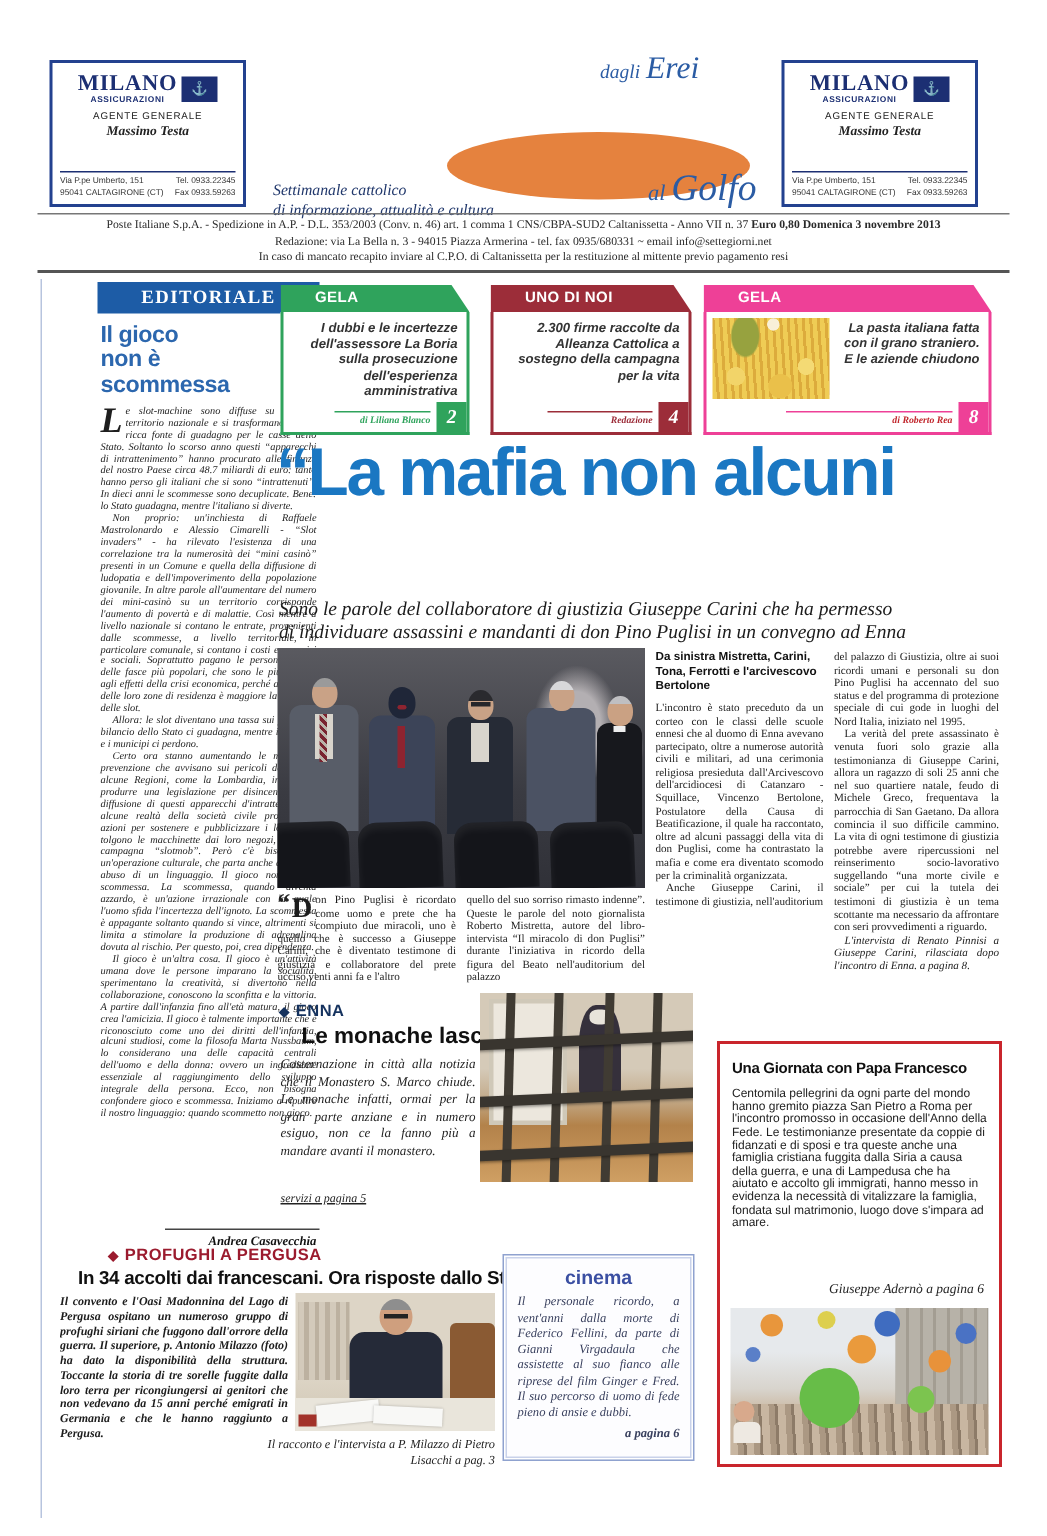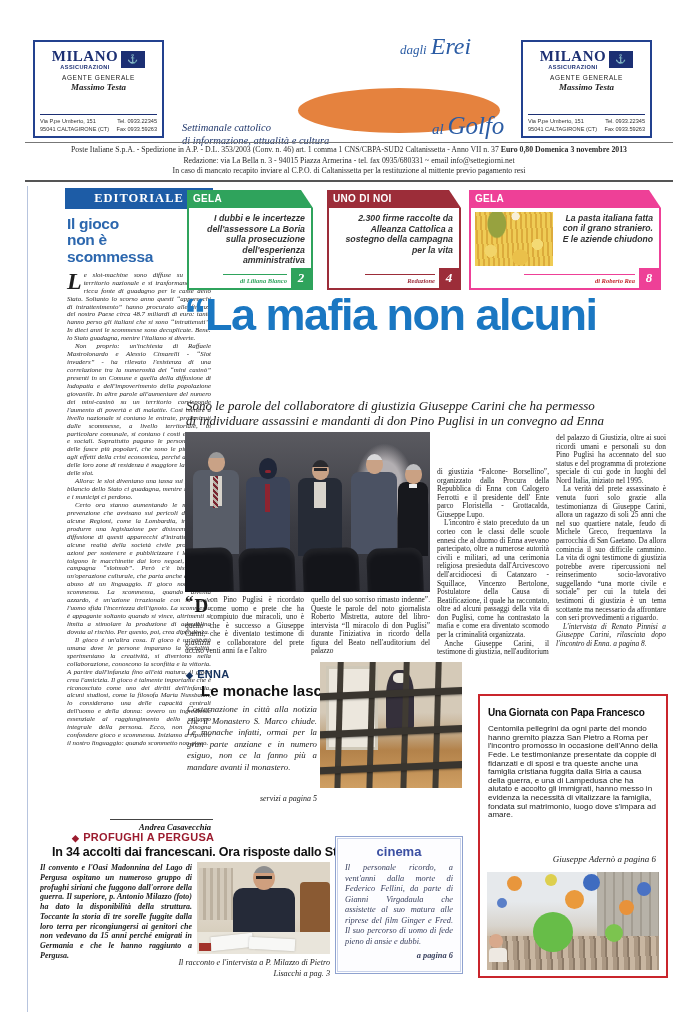--- a/index.html
+++ b/index.html
@@ -21,42 +21,42 @@
 .ad-agent { font:italic bold 9px "Liberation Serif", serif; color:#222; margin-top:1px; }
 .ad-contact { margin-top:auto; width:100%; display:flex; justify-content:space-between; font:5.6px/1.3 "Liberation Sans", sans-serif; color:#333; border-top:1px solid #1c2f73; padding-top:3px; text-align:left; }
 .ad-contact .r { text-align:right; }
 
 
 .mast { position:absolute; left:178px; top:36px; width:338px; height:106px; color:#2b5ca4; }
 .mast-ellipse { position:absolute; left:120px; top:52px; width:202px; height:45px; background:#e5823e; border-radius:50%; }
 .mast-word { position:absolute; left:0; top:2px; font:bold 54px/1 "Liberation Serif", serif; letter-spacing:-1px; }
 .mast-word .giorni { position:relative; top:15px; left:-4px; }
 .mast-kicker { position:absolute; left:222px; top:-3px; font-style:italic; }
-.mast-kicker .sm { font-size:13px; } .mast-kicker .lg { font-size:24px; }
+.mast-kicker .sm { font-size:13px; } .mast-kicker .lg { font-size:21px; }
 .mast-golfo { position:absolute; left:254px; top:76px; font-style:italic; }
 .mast-golfo .sm { font-size:15px; } .mast-golfo .lg { font-size:25px; }
 .mast-tagline { position:absolute; left:4px; top:86px; font:italic 10.5px/1.2 "Liberation Serif", serif; color:#20376b; }
 
 
 .pubinfo { position:absolute; left:25px; top:142px; width:648px; border-top:1px solid #777; border-bottom:2.5px solid #555; padding:2px 0 3px; text-align:center; color:#2a2a2a; }
 .pi-line { font:7.8px/1.35 "Liberation Serif", serif; }
 
 
 .editorial { position:absolute; left:33px; top:188px; width:148px;margin-left:32px; }
 .ed-band { background:#1d5ca6; color:#fff; text-align:center; font:bold 12.5px/21px "Liberation Serif", serif; letter-spacing:1px; height:21px; }
 .ed-title { color:#2c67ae; font:bold 15.5px/1.05 "Liberation Sans", sans-serif; margin:7px 0 6px 2px; letter-spacing:-.3px; width:110px; }
 .ed-body { height:542px; overflow:hidden; font:italic 6.9px/1.15 "Liberation Serif", serif; color:#1e1e1e; text-align:justify; padding:0 2px; }
 .ed-body p + p { text-indent:8px; }
 .dropcap { float:left; font:italic bold 24px/0.82 "Liberation Serif", serif; padding:1px 2px 0 0; }
 .ed-sig { margin:6px 0 0 45px; padding:2px 2px 0 0; text-align:right; font:italic bold 8.5px "Liberation Serif", serif; border-top:1px solid #444; color:#111; }
 
 
 .teaser { position:absolute; top:190px; height:100px; }
 .t1 { left:187px; width:126px; } .t2 { left:327px; width:134px; } .t3 { left:469px; width:192px; }
-.t-band { height:18px; color:#fff; font:bold 10px/18px "Liberation Sans", sans-serif; padding-left:6px; letter-spacing:.3px; clip-path:polygon(0 0, calc(100% - 12px) 0, 100% 100%, 0 100%); }
+.t-band { height:18px; color:#fff; font:bold 10px/18px "Liberation Sans", sans-serif; padding-left:23px; letter-spacing:.3px; clip-path:polygon(0 0, calc(100% - 12px) 0, 100% 100%, 0 100%); }
 .t-body { position:relative; height:82px; border:2px solid; border-top:none; padding:5px 6px 2px; background:#fff; }
 .t-text { font:italic bold 8.8px/1.2 "Liberation Sans", sans-serif; color:#333; text-align:right; }
 .t-byline { position:absolute; right:24px; bottom:4px; left:28%; border-top:1px solid; padding-top:2px; text-align:right; font:italic bold 6.5px "Liberation Serif", serif; }
 .t-page { position:absolute; right:0; bottom:0; width:20px; height:20px; color:#fff; font:italic bold 13px/20px "Liberation Serif", serif; text-align:center; }
 .t1 .t-band,.t1 .t-page { background:#2fa35c; } .t1 .t-body { border-color:#2fa35c; } .t1 .t-byline { color:#2fa35c; border-color:#2fa35c; }
 .t2 .t-band,.t2 .t-page { background:#9c2d39; } .t2 .t-body { border-color:#9c2d39; } .t2 .t-byline { color:#9c2d39; border-color:#9c2d39; }
 .t3 .t-band,.t3 .t-page { background:#ee4097; } .t3 .t-body { border-color:#ee4097; } .t3 .t-byline { color:#c1272d; border-color:#ee4097; }
 .t3 .t-text { margin-left:80px; font-size:8.6px; }
 .pasta-photo { position:absolute; left:4px; top:4px; width:78px; height:54px; background:
  radial-gradient(circle 10px at 20% 72%, #f2d469 60%, rgba(0,0,0,0) 63%),
@@ -114,21 +114,21 @@
 .pm-chairs { position:absolute; bottom:0; left:0; right:0; height:52px; }
 .pm-chairs .chair { position:absolute; bottom:0; width:56px; height:44px; background:#14151a; border-radius:12px 12px 0 0; box-shadow:inset 0 4px 6px rgba(255,255,255,.07); transform:rotate(-2deg); }
 .pm-chairs .ch1 { left:-8px; } .pm-chairs .ch2 { left:54px; } .pm-chairs .ch3 { left:118px; } .pm-chairs .ch4 { left:182px; }
 
 
 .kicker { position:absolute; font:bold 11px "Liberation Sans", sans-serif; letter-spacing:.3px; }
 .kicker .diamond { font-size:9px; margin-right:4px; }
 .enna-kicker { left:186px; top:668px; color:#15325e; }
 .enna-title { position:absolute; left:201px; top:682px; font:bold 15px "Liberation Sans", sans-serif; color:#101010; }
 .enna-body { position:absolute; left:187px; top:704px; width:130px; height:86px; font:italic 8.8px/1.32 "Liberation Serif", serif; text-align:justify; color:#222; overflow:hidden; }
-.enna-footer { position:absolute; left:187px; top:794px; width:130px; text-align:right; font:italic 8px "Liberation Serif", serif; color:#222; }
+.enna-footer { position:absolute; left:187px; top:794px; width:130px; font:italic 8px "Liberation Serif", serif; color:#222;text-decoration:underline; }
 .photo-enna { position:absolute; left:320px; top:662px; width:142px; height:126px; overflow:hidden; background:linear-gradient(180deg,#d5cab8 0 40%,#c4ad8e 55%,#b3824a 70%,#cf9f63 100%); }
 .pe-door { position:absolute; left:6px; top:4px; width:52px; height:84px; background:#ece7dd; border:3px solid #cfc8b8; }
 .pe-nun { position:absolute; left:66px; top:8px; width:28px; height:64px; background:#35303b; border-radius:40% 40% 8px 8px; }
 .pe-nun:before { content:""; position:absolute; left:7px; top:3px; width:14px; height:10px; background:#e8e4da; border-radius:40%; }
 .pe-hbar { position:absolute; left:-6px; width:112%; height:7px; background:#39352f; box-shadow:0 1px 2px rgba(0,0,0,.4); transform:rotate(-2.5deg); }
 .pe-vbar { position:absolute; top:-6px; height:114%; width:6px; background:#403b33; transform:rotate(1.5deg); }
 
 
 .famiglia-band { position:absolute; left:486px; top:672px; width:156px; height:22px; background:#c9252c; color:#fff; font:bold 14px/22px "Liberation Sans", sans-serif; padding-left:9px; clip-path:polygon(0 0, calc(100% - 16px) 0, 100% 100%, 0 100%); z-index:2; }
 .famiglia-box { position:absolute; left:478px; top:694px; width:190px; height:284px; border:2px solid #c9252c; background:#fff; padding:11px 8px 0; }
@@ -306,29 +306,29 @@
         <div class="torso"></div>
         <div class="collar"></div>
       </div>
     <div class="pm-chairs">
       <div class="chair ch1"></div>
       <div class="chair ch2"></div>
       <div class="chair ch3"></div>
       <div class="chair ch4"></div>
     </div>
   </figure>
+  <div class="photo-caption">Da sinistra Mistretta, Carini, Tona, Ferrotti e l'arcivescovo Bertolone</div>
 
   <div class="coltext c1">
     <p><span class="bigquote">“</span><span class="dropcap qd">D</span><span>on Pino Puglisi è ricordato come uomo e prete che ha compiuto due miracoli, uno è quello che è successo a Giuseppe Carini, che è diventato testimone di giustizia e collaboratore del prete ucciso venti anni fa e l'altro</span></p>
   </div>
   <div class="coltext c2">
     <p>quello del suo sorriso rimasto indenne”. Queste le parole del noto giornalista Roberto Mistretta, autore del libro-intervista “Il miracolo di don Puglisi” durante l'iniziativa in ricordo della figura del Beato nell'auditorium del palazzo</p>
   </div>
   <div class="coltext c3">
-    <p>di giustizia “Falcone- Borsellino”, organizzato dalla Procura della Repubblica di Enna con Calogero Ferrotti e il presidente dell' Ente parco Floristella - Grottacalda, Giuseppe Lupo.</p>
     <p>L'incontro è stato preceduto da un corteo con le classi delle scuole ennesi che al duomo di Enna avevano partecipato, oltre a numerose autorità civili e militari, ad una cerimonia religiosa presieduta dall'Arcivescovo dell'arcidiocesi di Catanzaro - Squillace, Vincenzo Bertolone, Postulatore della Causa di Beatificazione, il quale ha raccontato, oltre ad alcuni passaggi della vita di don Puglisi, come ha contrastato la mafia e come era diventato scomodo per la criminalità organizzata.</p>
     <p>Anche Giuseppe Carini, il testimone di giustizia, nell'auditorium</p>
   </div>
   <div class="coltext c4">
     <p>del palazzo di Giustizia, oltre ai suoi ricordi umani e personali su don Pino Puglisi ha accennato del suo status e del programma di protezione speciale di cui gode in luoghi del Nord Italia, iniziato nel 1995.</p>
     <p>La verità del prete assassinato è venuta fuori solo grazie alla testimonianza di Giuseppe Carini, allora un ragazzo di soli 25 anni che nel suo quartiere natale, feudo di Michele Greco, frequentava la parrocchia di San Gaetano. Da allora comincia il suo difficile cammino. La vita di ogni testimone di giustizia potrebbe avere ripercussioni nel reinserimento socio-lavorativo suggellando “una morte civile e sociale” per cui la tutela dei testimoni di giustizia è un tema scottante ma necessario da affrontare con seri provvedimenti a riguardo.</p>
     <p class="it">L'intervista di Renato Pinnisi a Giuseppe Carini, rilasciata dopo l'incontro di Enna. a pagina 8.</p>
   </div>
 
   <div class="kicker enna-kicker"><span class="diamond">◆</span><span>ENNA</span></div>
@@ -382,16 +382,16 @@
     <div class="pp-glasses"></div>
     <div class="pp-desk"></div>
     <div class="pp-paper pp-p1"></div>
     <div class="pp-paper pp-p2"></div>
     <div class="pp-book"></div>
   </figure>
   <div class="pergusa-caption">Il racconto e l'intervista a P. Milazzo di Pietro Lisacchi a pag. 3</div>
 
   <aside class="cinema">
     <div class="cinema-title">cinema</div>
-    <div class="cinema-body">Il personale ricordo, a vent'anni dalla morte di Federico Fellini, da parte di Gianni Virgadaula che assistette al suo matura alle riprese del film Ginger e Fred. Il suo percorso di uomo di fede pieno di ansie e dubbi.</div>
+    <div class="cinema-body">Il personale ricordo, a vent'anni dalla morte di Federico Fellini, da parte di Gianni Virgadaula che assistette al suo fianco alle riprese del film Ginger e Fred. Il suo percorso di uomo di fede pieno di ansie e dubbi.</div>
     <div class="cinema-footer">a pagina 6</div>
   </aside>
 </div>
 
 </body></html>

